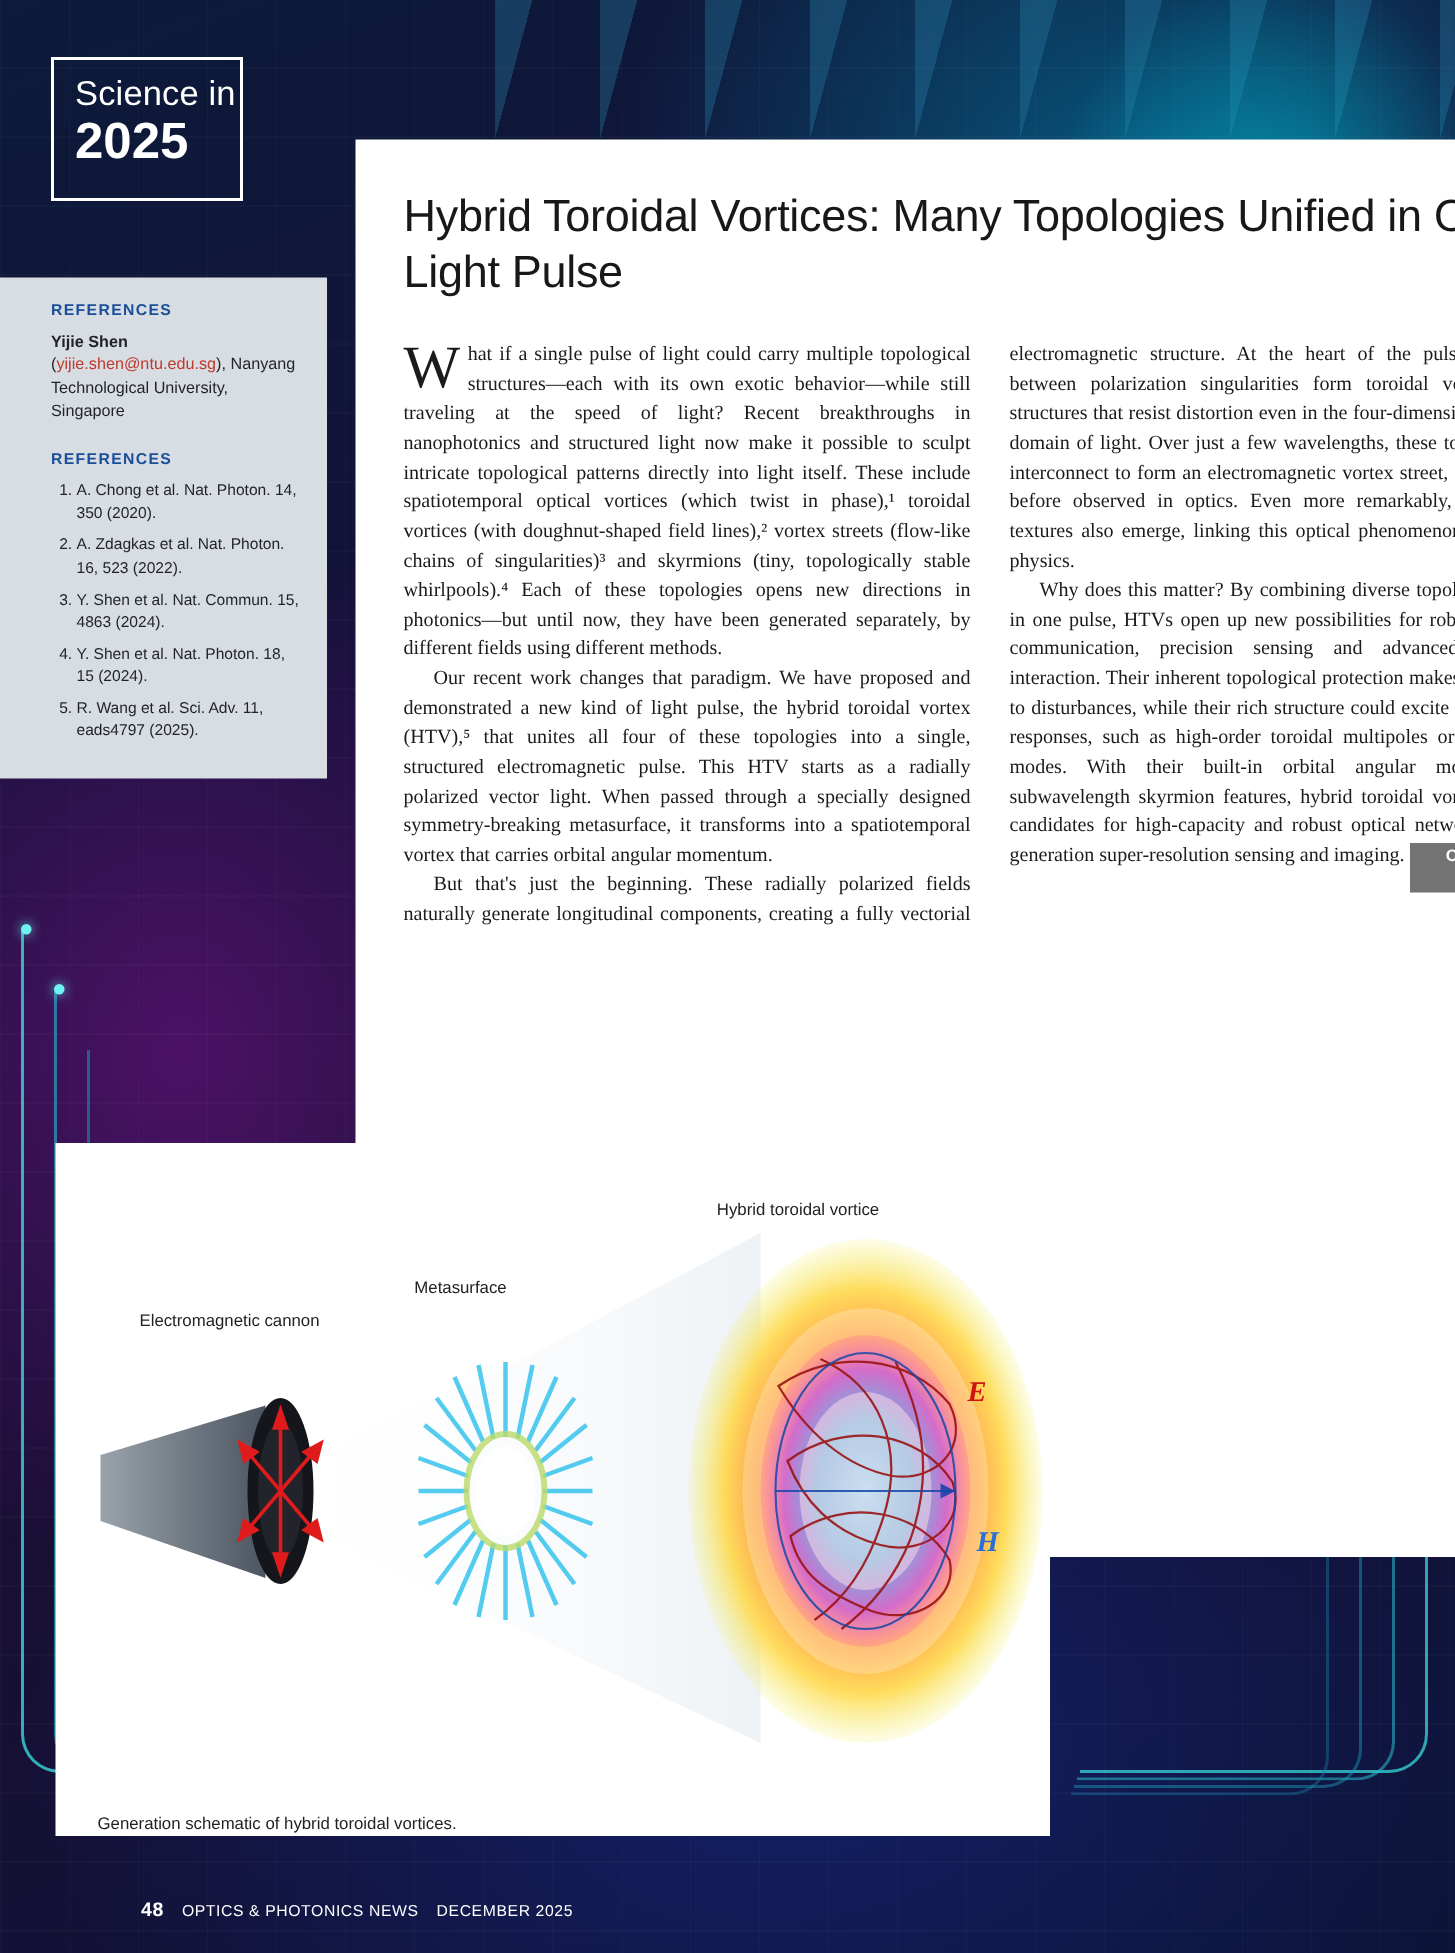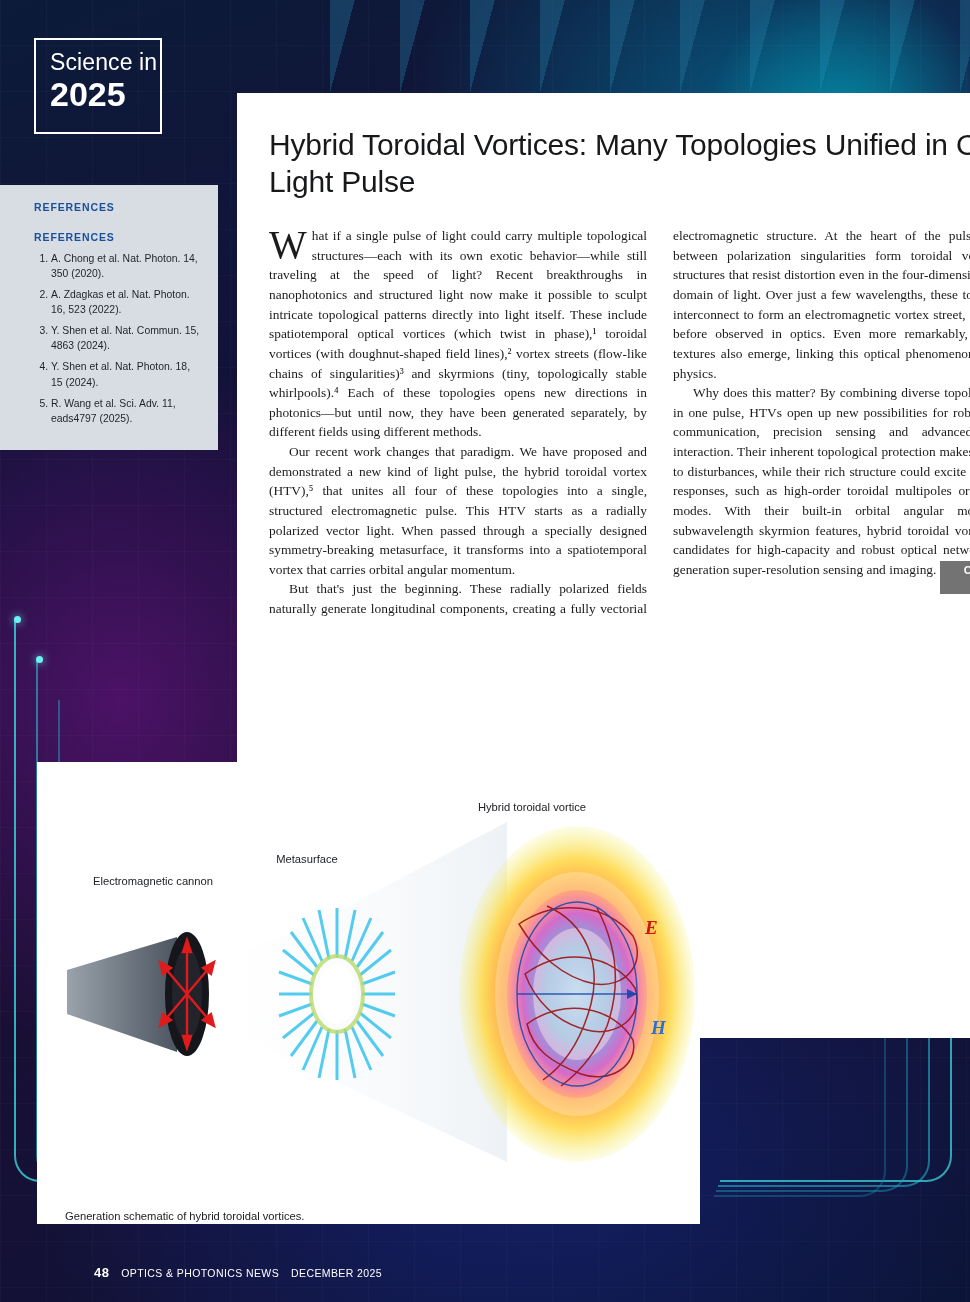--- a/index.html
+++ b/index.html
@@ -241,20 +241,25 @@
 
   <div class="badge">
     <div class="l1">Science in</div>
     <div class="l2">2025</div>
   </div>
 
   <div class="sidebox">
     <h4>REFERENCES</h4>
 
 
+    <div class="researcher">
+      <span class="nm">Yijie Shen</span>
+      (<a href="#">yijie.shen@ntu.edu.sg</a>),
+      <span>Nanyang Technological University, Singapore</span>
+    </div>
 
     <h4 class="refs">REFERENCES</h4>
     <ol class="refs">
       <li>A. Chong et al. Nat. Photon. 14, 350 (2020).</li>
       <li>A. Zdagkas et al. Nat. Photon. 16, 523 (2022).</li>
       <li>Y. Shen et al. Nat. Commun. 15, 4863 (2024).</li>
       <li>Y. Shen et al. Nat. Photon. 18, 15 (2024).</li>
       <li>R. Wang et al. Sci. Adv. 11, eads4797 (2025).</li>
     </ol>
   </div>

